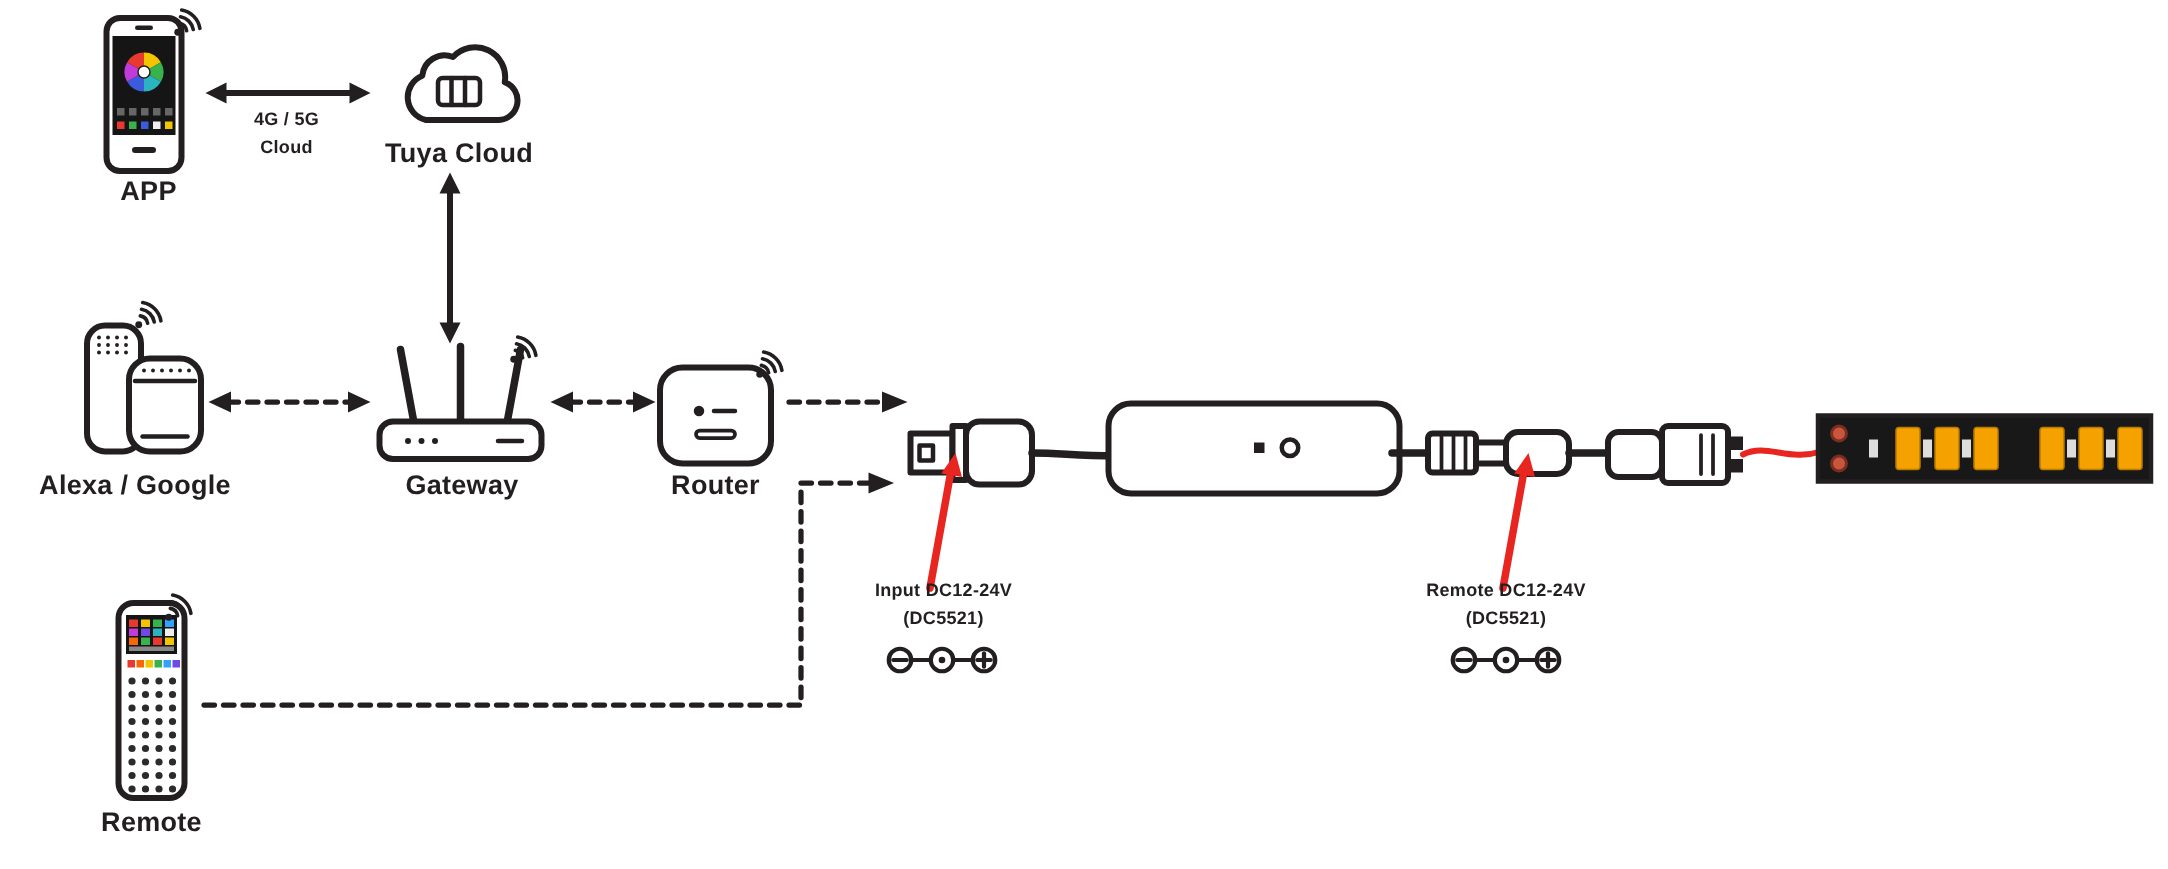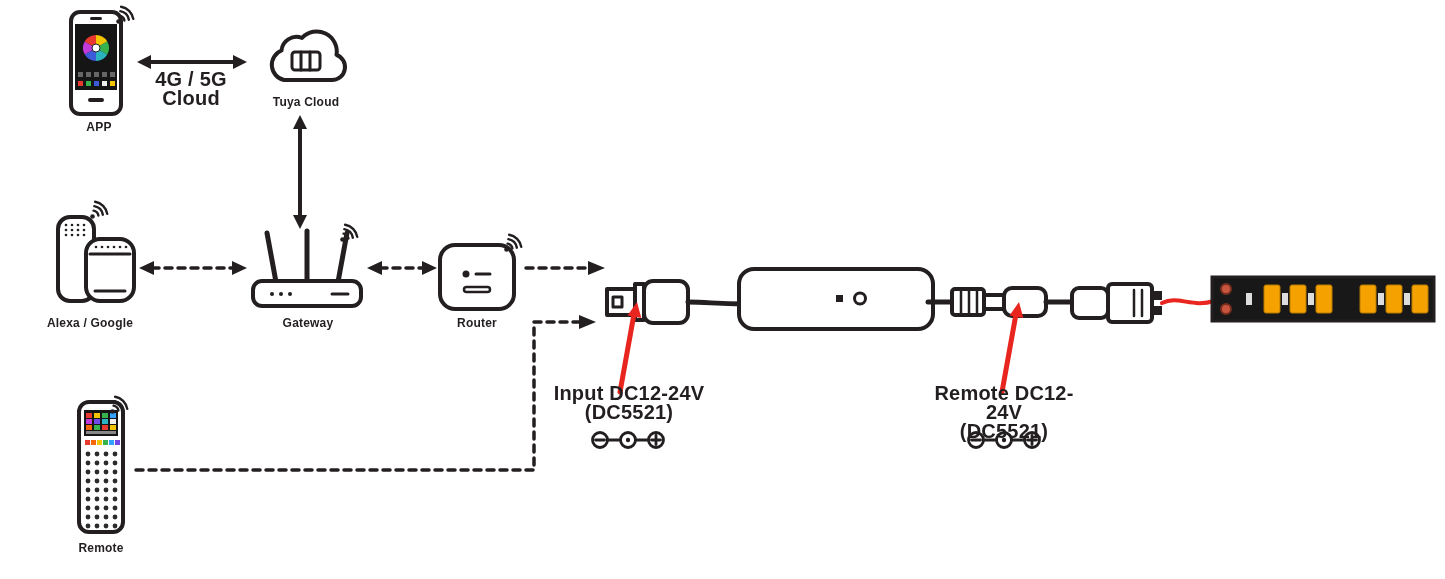--- a/index.html
+++ b/index.html
@@ -2,23 +2,23 @@
 <html style="--line: #231f20; --accent: #e8251f; --led: #f5a200; --background: #ffffff;"><head>
 <meta charset="utf-8">
 <style>
   :root{ --line:#231f20; --accent:#e8251f; --led:#f5a200; --background:#ffffff; }
   *{ margin:0; padding:0; box-sizing:border-box; }
   body{ font-family:"Liberation Sans", sans-serif; background:var(--background); }
   .canvas{ position:relative; width:1445px; height:579px; background:var(--background); overflow:hidden; }
   .abs{ position:absolute; }
   svg{ display:block; overflow:visible; }
   .label{ position:absolute; font-weight:bold; color:var(--line); text-align:center;
-          font-size:12px; line-height:20px; letter-spacing:.2px; }
+          font-size:18px; line-height:20px; letter-spacing:.2px; }
   .label .l2{ display:block; }
-  .small-label{ font-size:20px; line-height:19px; }
+  .small-label{ font-size:12px; line-height:19px; }
   .ln{ stroke:var(--line); fill:none; stroke-linecap:round; stroke-linejoin:round; }
   .lnf{ stroke:var(--line); fill:#fff; stroke-linejoin:round; stroke-linecap:round; }
   .lf{ fill:var(--line); stroke:none; }
   .rd{ stroke:var(--accent); fill:none; stroke-linecap:round; }
   .rf{ fill:var(--accent); stroke:none; }
   .dash{ stroke-dasharray:7 6; }
   .chip{ fill:var(--led); stroke:#b87a00; stroke-width:1; }
 </style>
 </head>
 <body>

